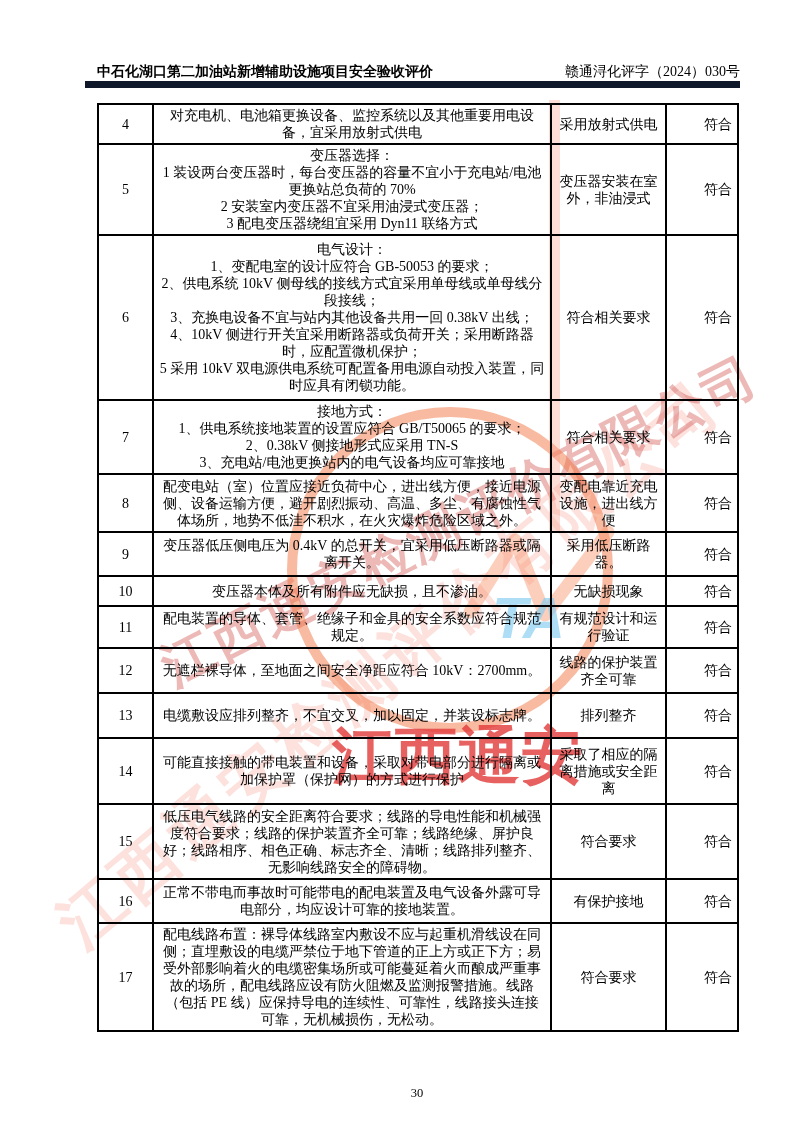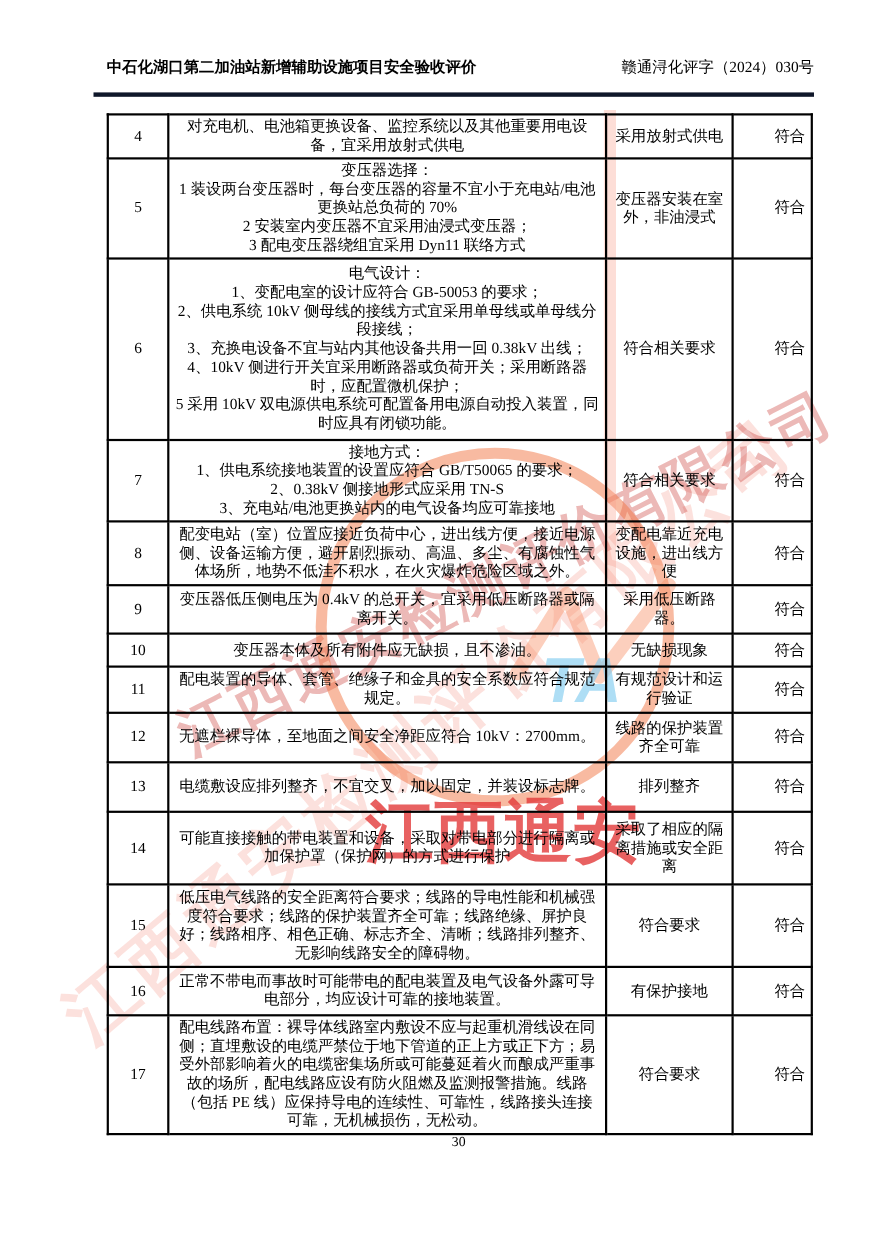--- a/index.html
+++ b/index.html
@@ -37,23 +37,23 @@
     font-family:"Liberation Sans","DejaVu Sans",sans-serif;
     font-size:62px;font-weight:bold;letter-spacing:1px;
     color:rgba(226,58,58,0.80);
     margin-left:36px;
   }
   .wm-logo{position:absolute;left:0;top:0;}
 
   
   .hdr{
     position:absolute;left:85px;top:56px;width:655px;height:32px;
-    border-bottom:4px solid #0f172a;
+    border-bottom:7px solid #0f172a;
     display:flex;justify-content:space-between;align-items:flex-end;
-    padding-bottom:14px;box-sizing:border-box;
+    padding-bottom:0;box-sizing:border-box;
     z-index:2;
   }
   .hdr-title{font-size:14px;font-weight:bold;padding-left:12px;}
   .hdr-doc{font-size:14px;font-weight:normal;}
 
   
   .tbl-wrap{position:absolute;left:97px;top:103px;z-index:1;}
   table.safety{
     border-collapse:collapse;table-layout:fixed;
     width:640px;
@@ -82,21 +82,21 @@
   table.safety tr:nth-child(8){height:42px;}
   table.safety tr:nth-child(9){height:45px;}
   table.safety tr:nth-child(10){height:45px;}
   table.safety tr:nth-child(11){height:66px;}
   table.safety tr:nth-child(12){height:75px;}
   table.safety tr:nth-child(13){height:44px;}
   table.safety tr:nth-child(14){height:104px;}
 
   
   .ftr{
-    position:absolute;left:97px;top:1031px;width:640px;
+    position:absolute;left:97px;top:1086px;width:640px;
     text-align:center;font-size:12.5px;z-index:1;
   }
 </style>
 </head>
 <body>
 
 <div class="page">
 
   <div class="wm">
     <div class="wm-diag wm-diag1">江西通安检测评价有限公司</div>

